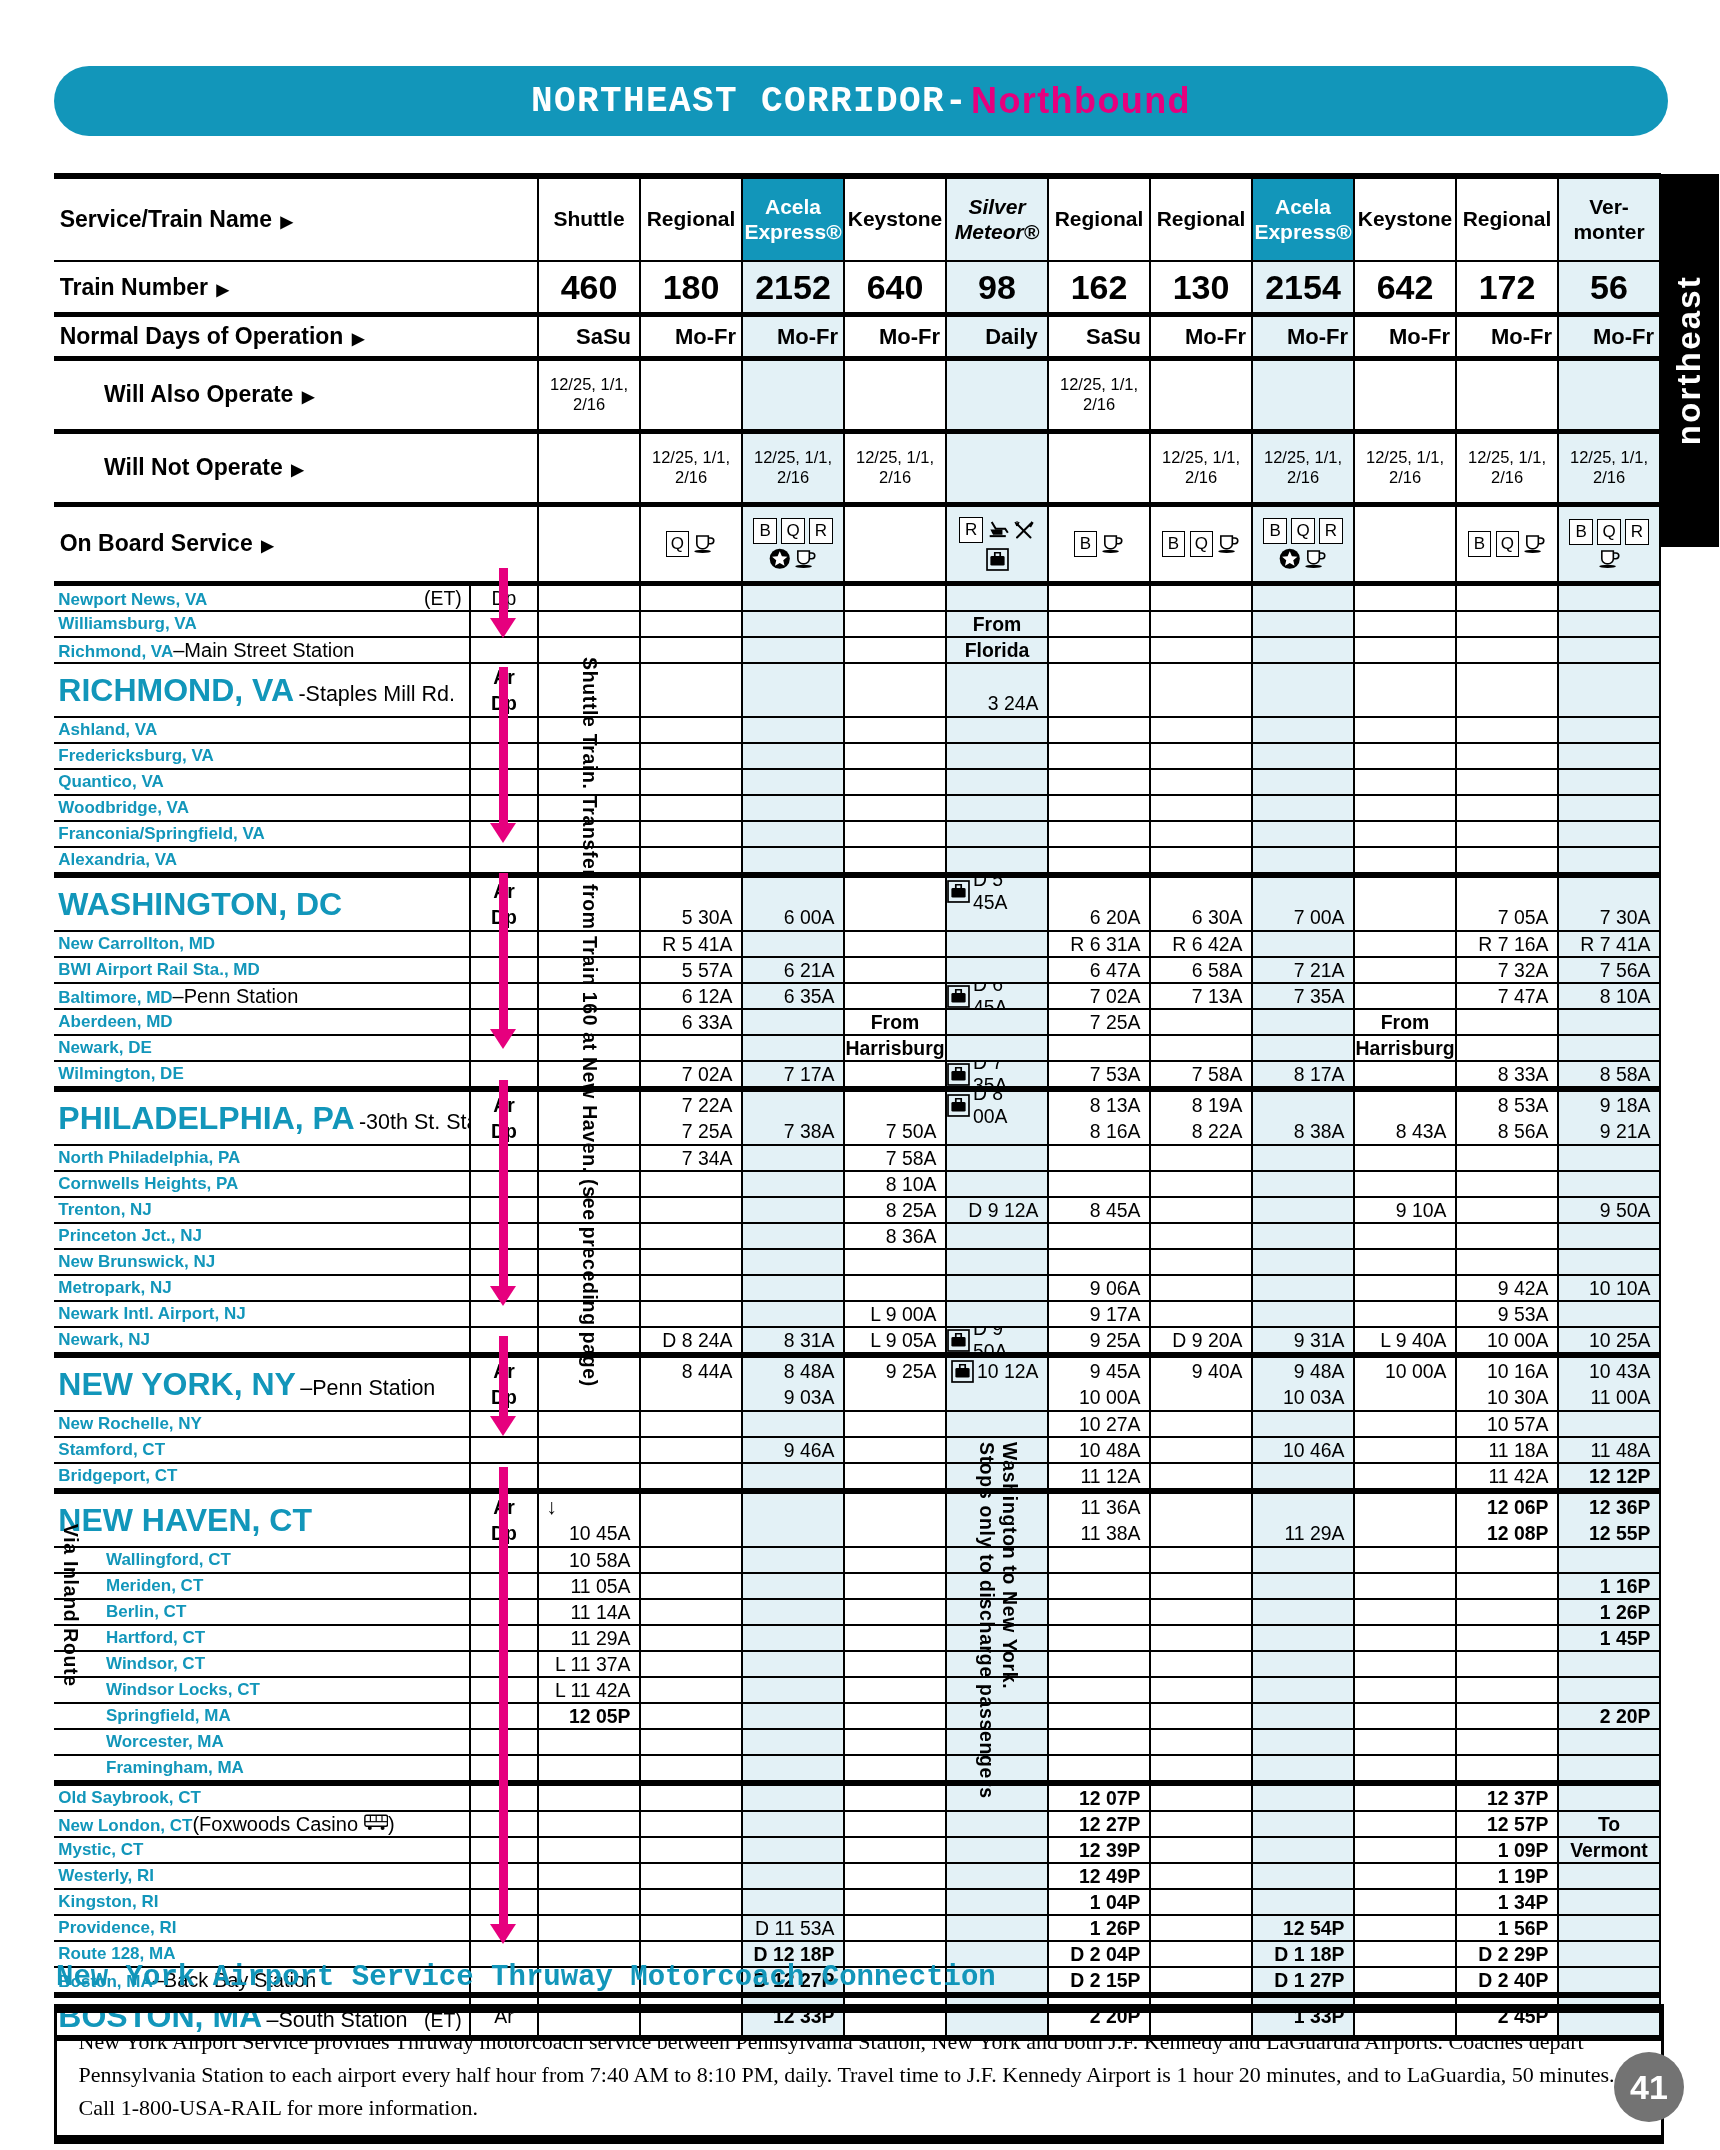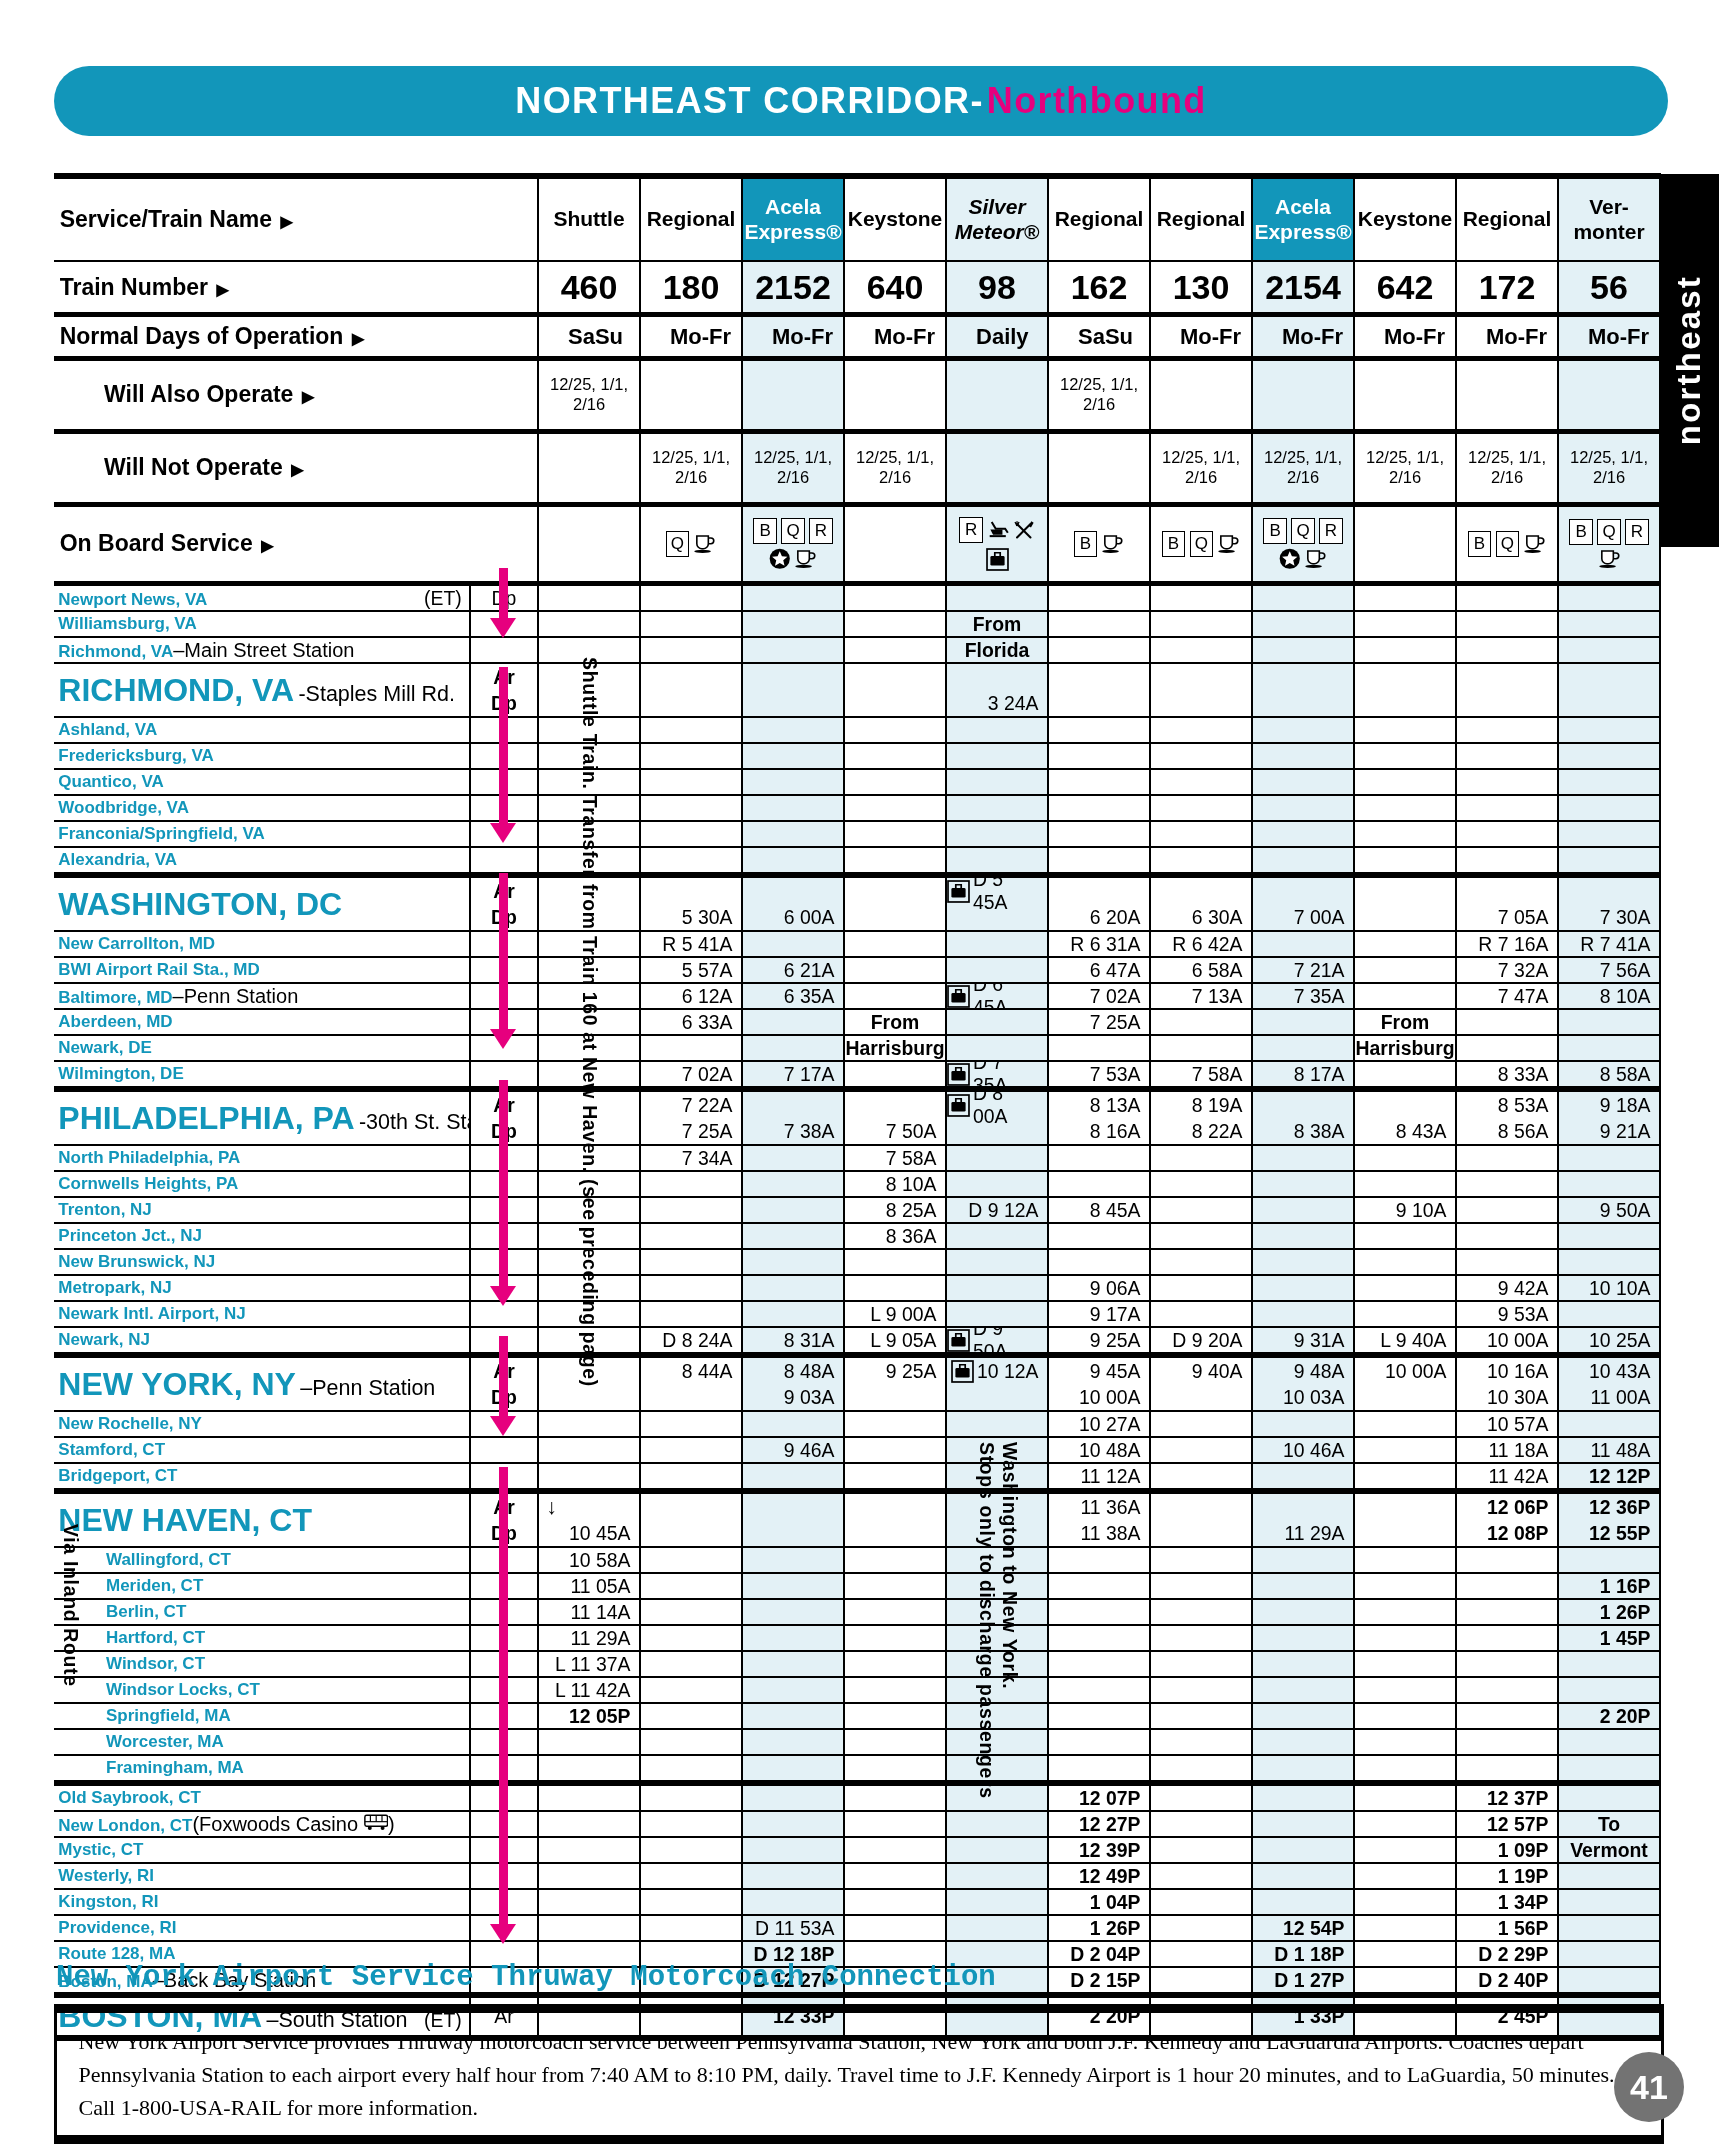--- a/index.html
+++ b/index.html
@@ -2,21 +2,21 @@
 <html style="font-size:11.5px"><head>
 <meta charset="utf-8">
 <style>
   html,body{margin:0;padding:0;background:#fff;}
   .page{position:relative;width:1721px;height:2151px;background:#fff;overflow:hidden;
         font-family:"Liberation Sans",sans-serif;color:#000;}
   
   .band{position:absolute;left:54px;top:66px;width:1614px;height:70px;background:#1296BA;
         border-radius:36px;display:flex;align-items:center;justify-content:center;
         font-size:36px;font-weight:bold;letter-spacing:1.4px;}
-  .band .w{color:#fff;} .band .m{color:#E6007E;margin-left:2.9px;text-align:center;}
+  .band .w{color:#fff;font-family:Liberation Mono, monospace;} .band .m{color:#E6007E;margin-left:2.9px;text-align:center;}
   
   .sidetab{position:absolute;left:1659px;top:174px;width:60px;height:373px;background:#000;
            display:flex;align-items:center;justify-content:center;}
   .sidetab span{writing-mode:vertical-rl;transform:rotate(180deg);color:#fff;font-weight:bold;
            font-size:33px;letter-spacing:2.2px;}
   
   table{position:absolute;left:54px;top:173px;border-collapse:collapse;table-layout:fixed;width:1604px;}
   td{border:2.2px solid #000;border-left-width:2.9px;border-right-width:2.9px;padding:0;vertical-align:middle;
      font-size:19.4px;overflow:hidden;}
   td:first-child{border-left:none;}
@@ -25,21 +25,21 @@
   tr.thick td{border-top:6.5px solid #000;}
   tr.last td{border-bottom:6.5px solid #000;}
   .lbl{font-weight:bold;font-size:23px;text-align:left;padding-left:5.7px;}
   .lbl .tri{font-size:16px;margin-left:8.6px;}
   .lbl.ind{padding-left:50px;}
   .shade{background:#E3F1F6;}
   .svc{text-align:center;font-weight:bold;font-size:21px;line-height:1.18;padding:4.3px 1.4px;}
   .svc.acela{background:#1296BA;color:#fff;}
   .svc.meteor{font-style:italic;}
   .num{font-size:34px;font-weight:bold;text-align:center;height:50px;}
-  .days{font-size:22px;font-weight:bold;text-align:left;height:39px;padding-left:29px;}
+  .days{font-size:22px;font-weight:bold;text-align:center;height:39px;padding-left:29px;}
   .ops{font-size:16.5px;text-align:center;line-height:1.2;padding:2.9px 4.3px;height:62px;}
   .ob{height:69px;padding:2.9px 1.4px;}
   .obwrap{display:flex;flex-wrap:wrap;gap:4.3px;justify-content:center;align-items:center;
           max-width:87px;margin:0 auto;}
   .lbox{display:inline-flex;width:21.5px;height:24px;border:1.4px solid #000;align-items:center;
         justify-content:center;font-size:17px;background:#fff;}
   tr.stop{height:25px;} tr.major{height:54px;} tr.m1{height:27px;}
   .name{text-align:left;}
   .nwrap{display:flex;align-items:baseline;padding-left:4.3px;}
   .nwrap.ind{padding-left:52px;}

